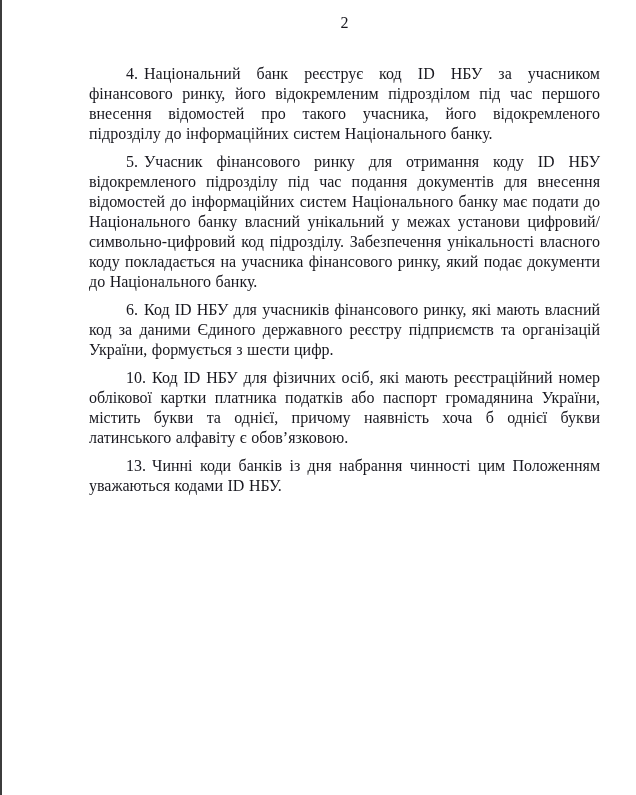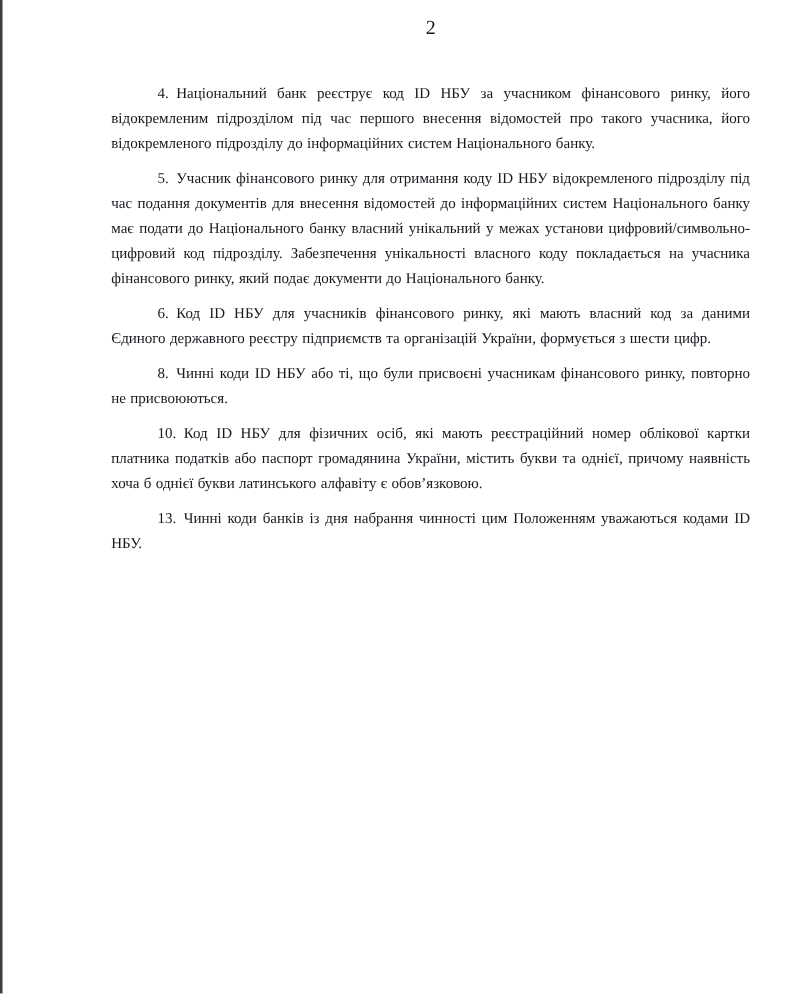--- a/index.html
+++ b/index.html
@@ -31,21 +31,21 @@
     width: 511px;
   }
   .page-number {
     text-align: center;
     font-size: 16px;
     line-height: 20px;
     padding-top: 13px;
     margin-bottom: 31px;
   }
   .para {
-    font-size: 12px;
+    font-size: 16px;
     line-height: 20px;
     text-align: justify;
     text-indent: 37px;
     margin: 0 0 8px 0;
     word-spacing: 0.5px;
   }
   .para-num {
     margin-right: 6px;
   }
 </style>
@@ -58,20 +58,19 @@
   <div class="content">
     <div class="page-number">2</div>
 
     <p class="para"><span class="para-num">4.</span><span>Національний банк реєструє код ID НБУ за учасником фінансового ринку, його відокремленим підрозділом під час першого внесення відомостей про такого учасника, його відокремленого підрозділу до інформаційних систем Національного банку.</span></p>
 
     <p class="para"><span class="para-num">5.</span><span>Учасник фінансового ринку для отримання коду ID НБУ відокремленого підрозділу під час подання документів для внесення відомостей до інформаційних систем Національного банку має подати до Національного банку власний унікальний у межах установи цифровий/символьно-цифровий код підрозділу. Забезпечення унікальності власного коду покладається на учасника фінансового ринку, який подає документи до Національного банку.</span></p>
 
     <p class="para"><span class="para-num">6.</span><span>Код ID НБУ для учасників фінансового ринку, які мають власний код за даними Єдиного державного реєстру підприємств та організацій України, формується з шести цифр.</span></p>
 
 
-    <p class="para"><span class="para-num">8.</span><span>Чинні коди ID НБУ або ті, що були присвоєні учасникам фінансового ринку, повторно не присвоюються.</span></p>
 
 
     <p class="para"><span class="para-num">10.</span><span>Код ID НБУ для фізичних осіб, які мають реєстраційний номер облікової картки платника податків або паспорт громадянина України, містить букви та однієї, причому наявність хоча б однієї букви латинського алфавіту є обов’язковою.</span></p>
 
     <p class="para"><span class="para-num">13.</span><span>Чинні коди банків із дня набрання чинності цим Положенням уважаються кодами ID НБУ.</span></p>
   </div>
 </div>
 
 </body></html>

